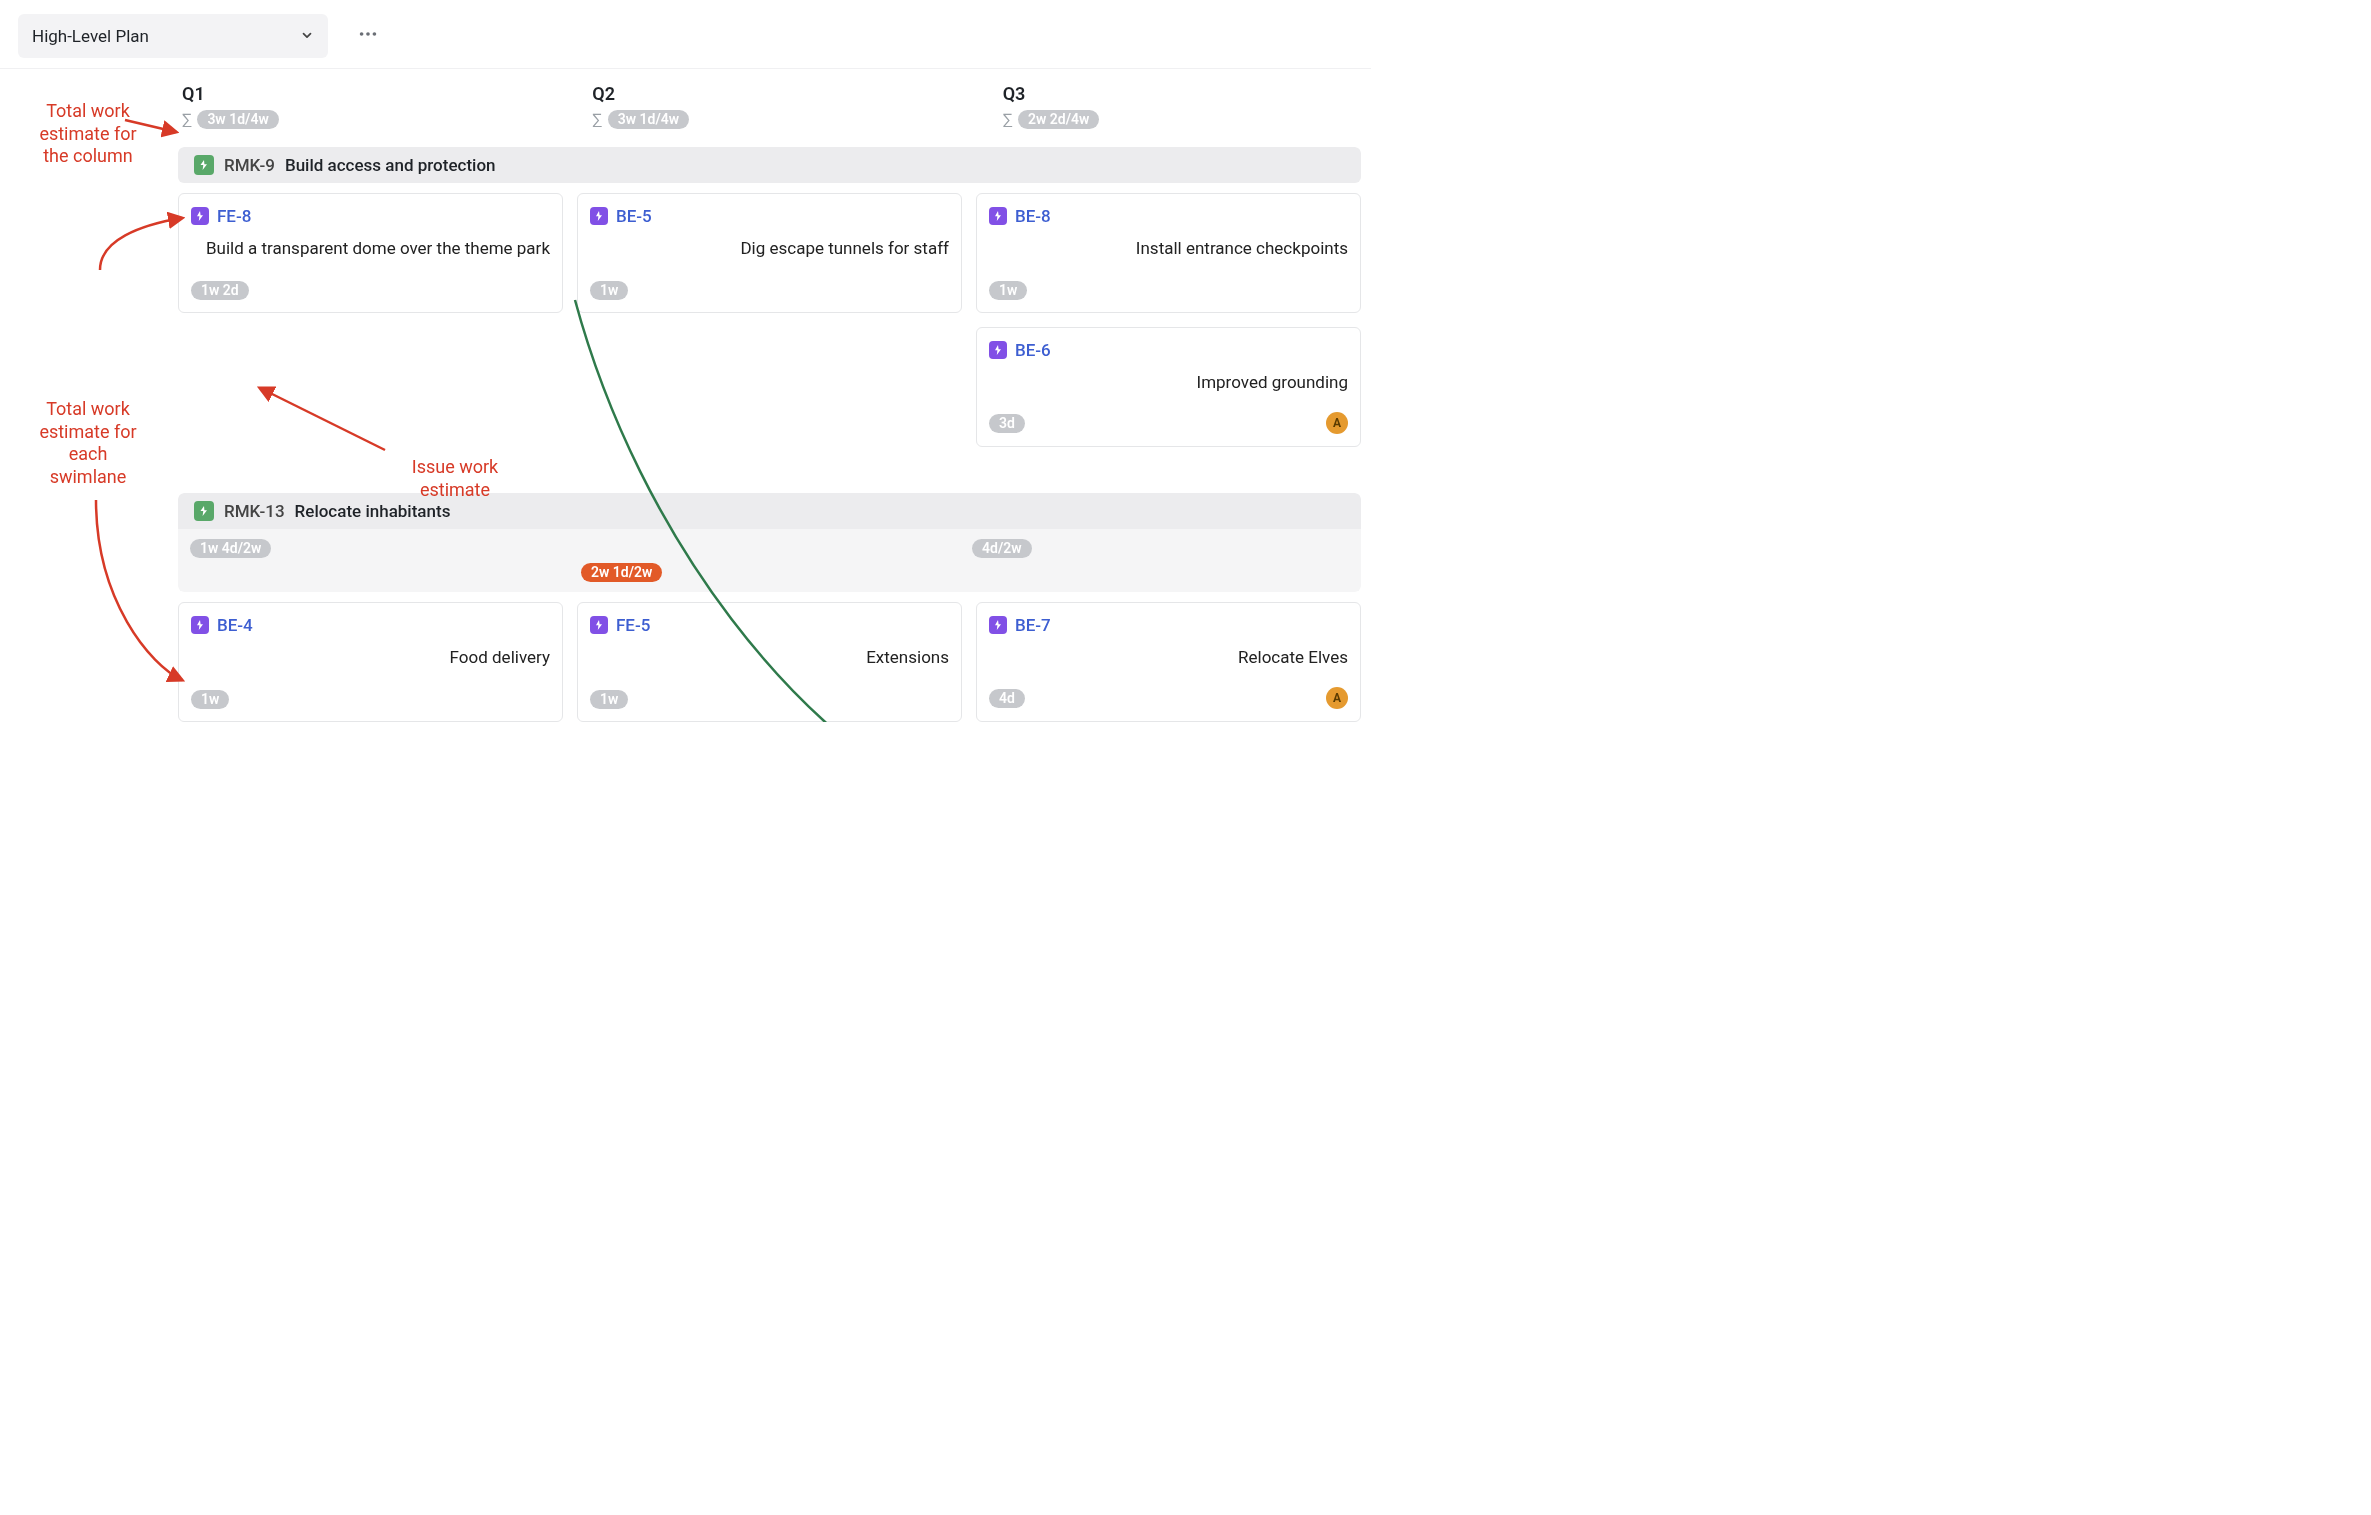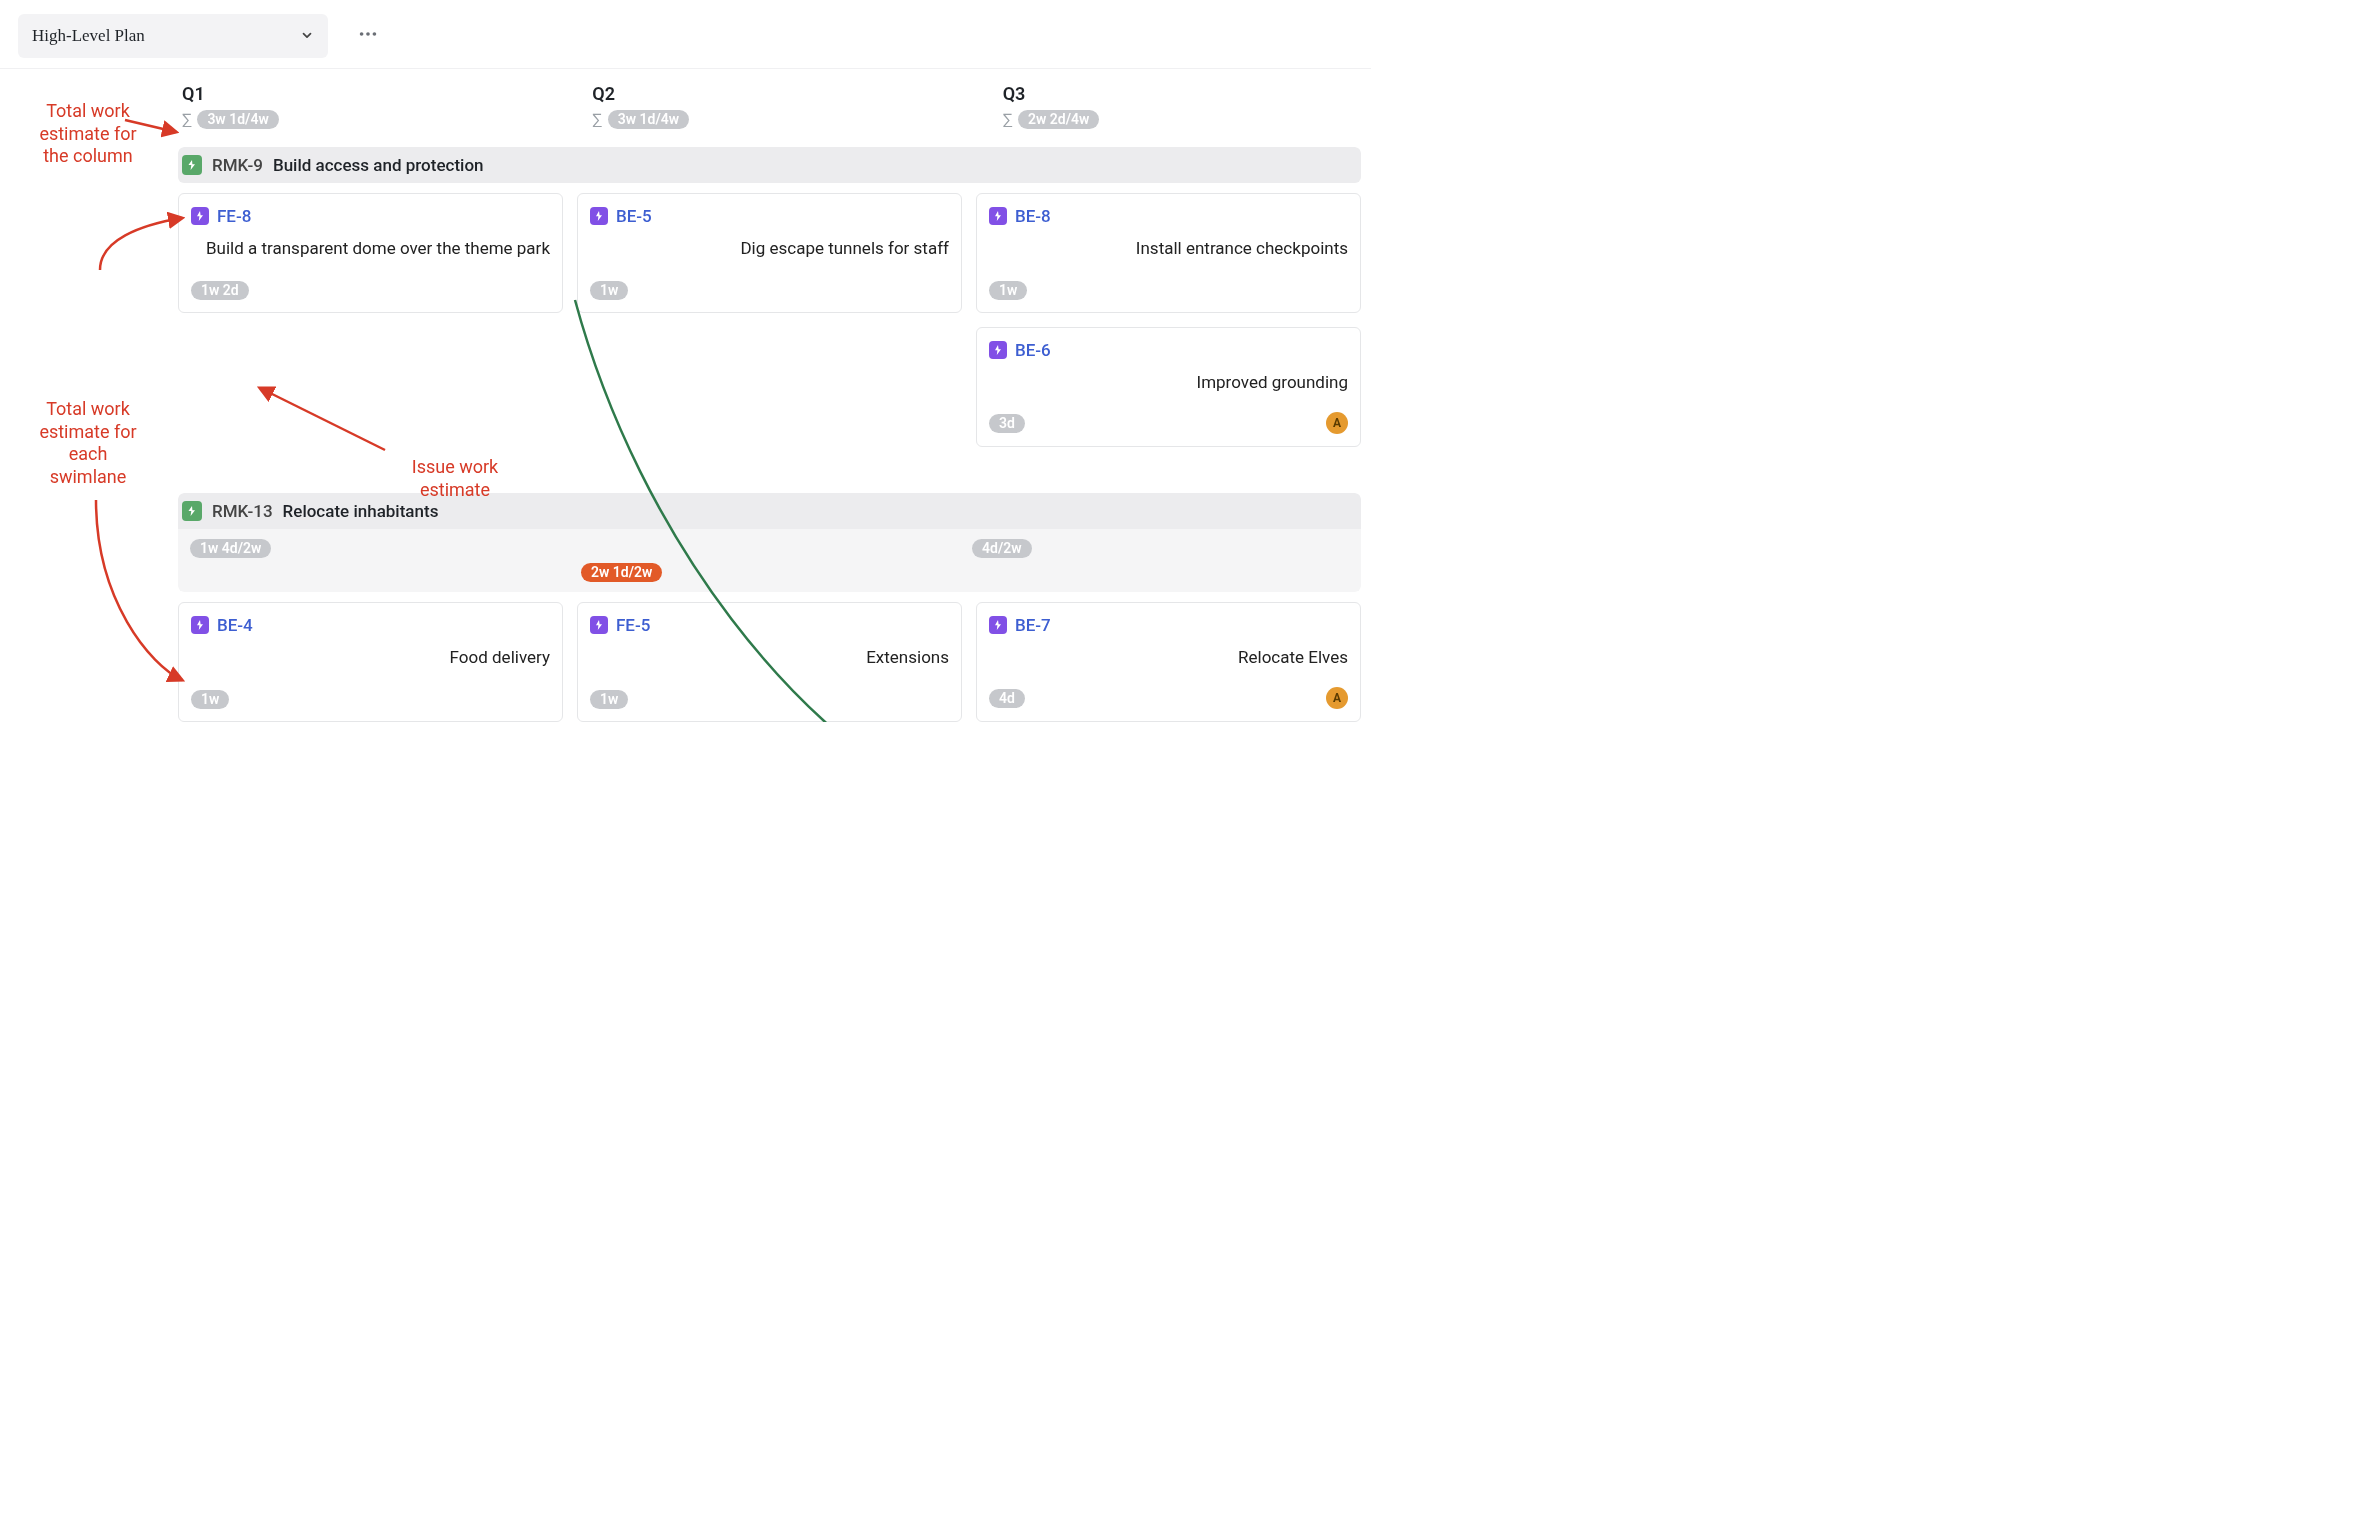--- a/index.html
+++ b/index.html
@@ -36,21 +36,21 @@
     border-bottom: 1px solid #f0f0f2;
   }
   .select {
     display:flex; align-items:center; justify-content:space-between;
     width: 310px; height: 44px;
     padding: 0 14px;
     background:#f3f3f5;
     border-radius:6px;
     cursor:pointer;
   }
-  .select-label { color: var(--text); font-family: Liberation Serif, serif; }
+  .select-label { color: var(--text); }
   .chev { width:14px; height:14px; }
   .overflow {
     width:36px; height:36px; display:flex; align-items:center; justify-content:center;
     border-radius:6px; cursor:pointer; color:#6b6f76;
   }
   .overflow svg { width:22px; height:22px; }
 
   
   .board {
     position: relative;
@@ -74,21 +74,21 @@
     border-radius: 999px; padding: 2px 10px 3px;
     line-height:1;
   }
   .pill.red { background: var(--pill-red-bg); margin-top: 26px; }
 
   
   .swim { margin-top: 12px; border-radius:6px; overflow:hidden; }
   .swim-head {
     display:flex; align-items:center; gap:10px;
     background: var(--swim-bg);
-    padding: 8px 4px;
+    padding: 8px 16px;
     border-radius:6px 6px 0 0;
   }
   .epic-badge {
     width:20px; height:20px; border-radius:4px;
     background: var(--epic-green);
     display:inline-flex; align-items:center; justify-content:center;
     flex: 0 0 auto;
   }
   .epic-badge svg { width:12px; height:12px; }
   .swim-key { color:#444; font-weight:500; }

